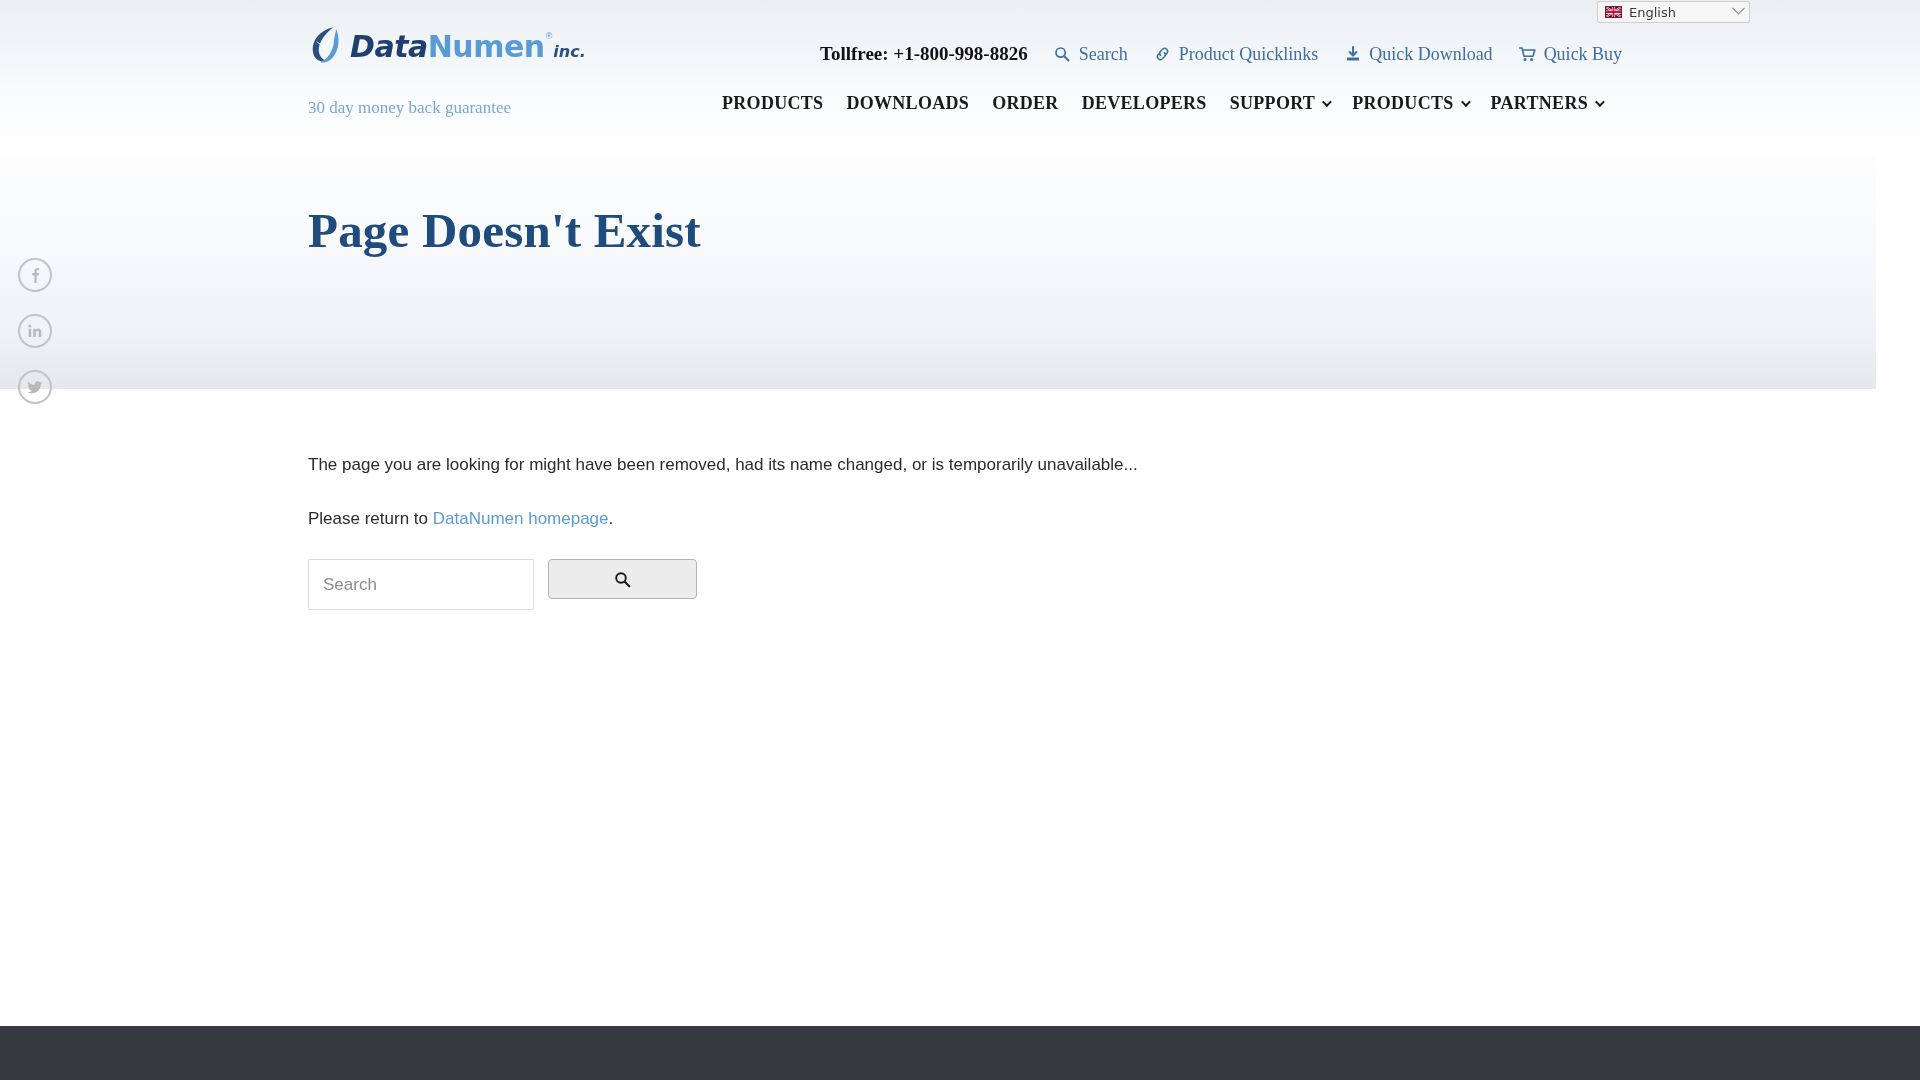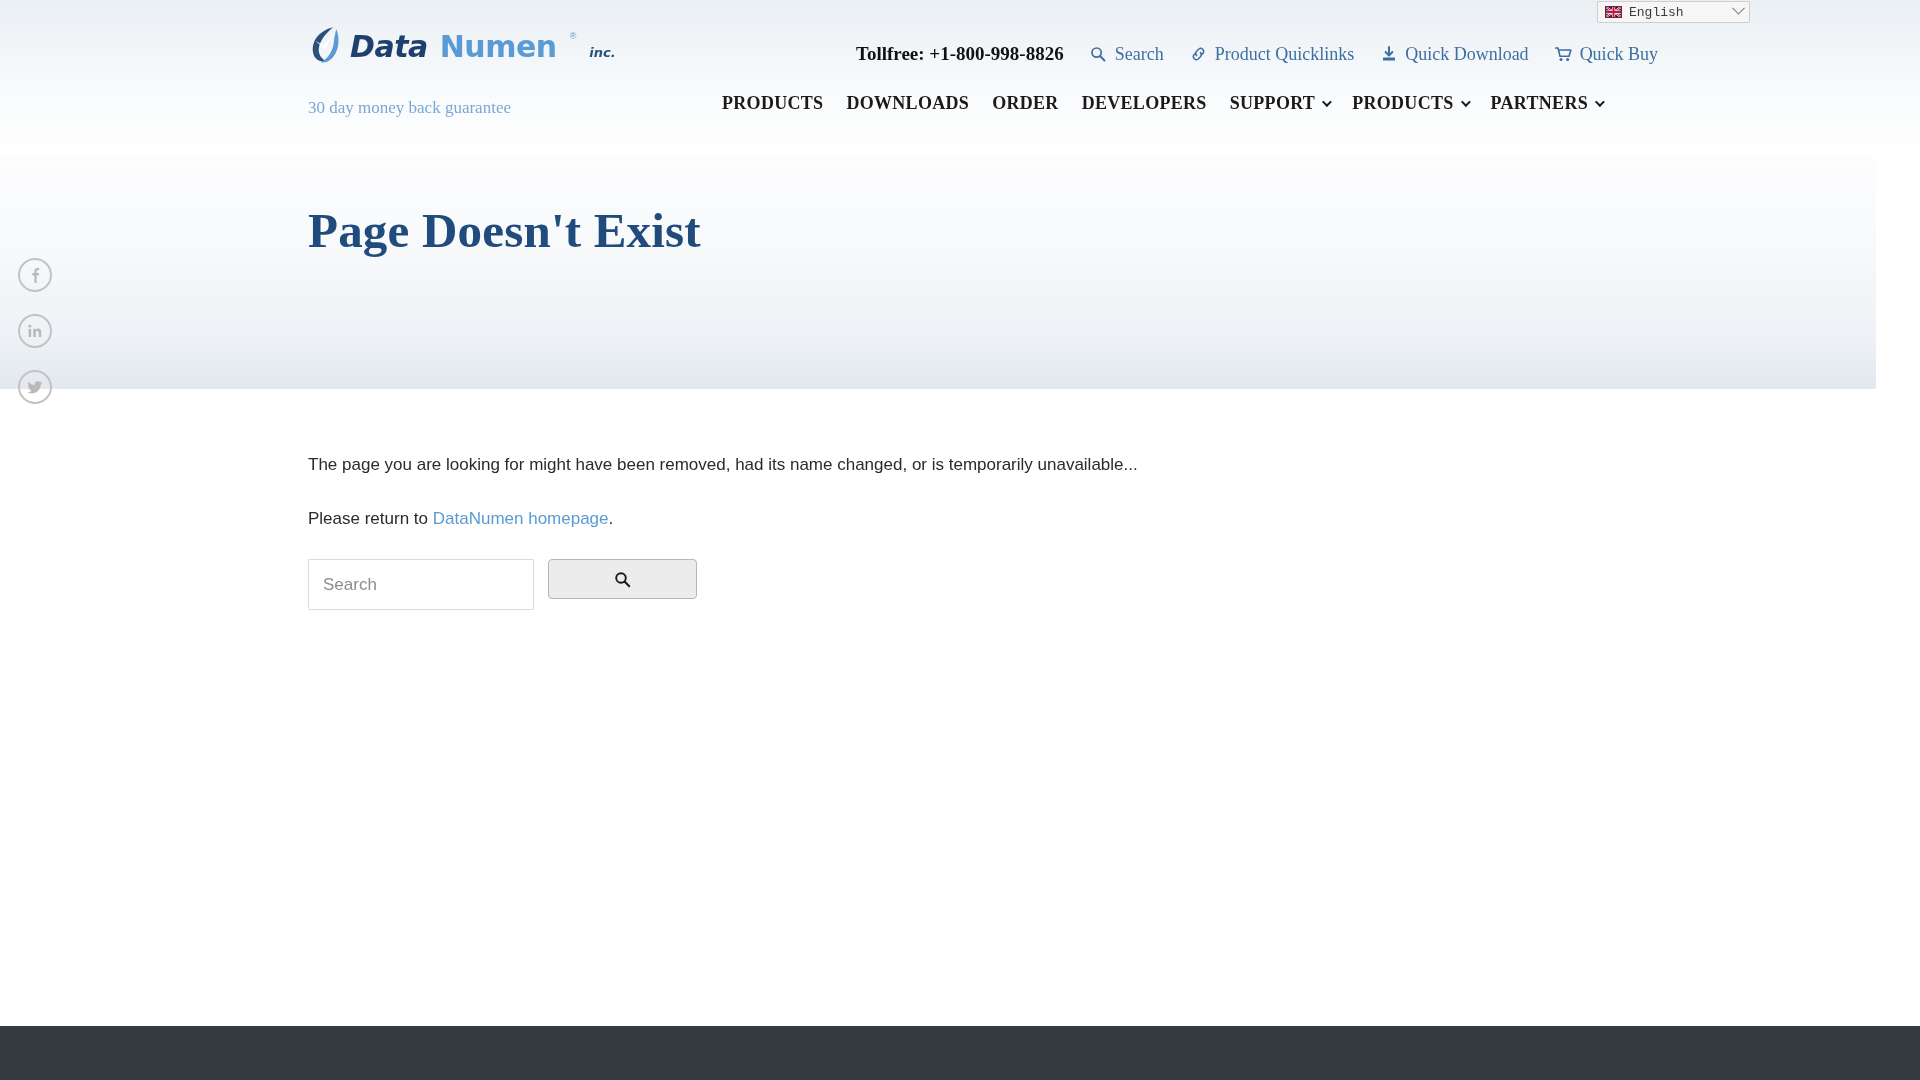--- a/index.html
+++ b/index.html
@@ -30,66 +30,65 @@
     font-size: 13px;
     color: #3c3c3c;
     font-family: "DejaVu Sans", sans-serif;
   }
   .flag-uk {
     width: 17px; height: 12px;
     margin-right: 7px;
     flex: 0 0 auto;
     border: 1px solid #8b1a22;
   }
-  .lang-label { flex: 1 1 auto; line-height: 1; font-family: Liberation Mono, monospace; }
+  .lang-label { flex: 1 1 auto; line-height: 1; }
   .sel-chevron {
     width: 9px; height: 9px;
     border-right: 1.6px solid #777;
     border-bottom: 1.6px solid #777;
     transform: rotate(45deg) translate(-3px,-3px);
     flex: 0 0 auto;
   }
 
   
   .logo-block { position: absolute; left: 308px; top: 24px; }
   .logo-row { display: flex; align-items: flex-end; height: 40px; }
   .logo-mark { width: 40px; height: 40px; margin-right: 2px; }
-  .logo-type { position: relative; display: flex; align-items: baseline; gap: 12px; }
+  .logo-type { position: relative; display: flex; align-items: baseline; }
   .logo-data {
     font-family: "DejaVu Sans", sans-serif;
     font-weight: bold; font-style: italic;
     font-size: 30px; letter-spacing: -0.5px;
     color: #1f3f6e;
   }
   .logo-numen {
     font-family: "DejaVu Sans", sans-serif;
     font-weight: bold; 
     font-size: 30px; letter-spacing: -0.5px;
     color: #5b9bd5;
   }
   .logo-reg { font-size: 9px; color: #5b9bd5; align-self: flex-start; margin-left: 1px; margin-top: 2px;}
   .logo-inc {
     font-family: "DejaVu Sans", sans-serif;
     font-weight: bold; font-style: italic;
-    font-size: 13px; color: #2b4f7e; margin-left: 1px;
+    font-size: 16px; color: #2b4f7e; margin-left: 1px;
   }
   .guarantee {
     position: absolute; left: 308px; top: 98px;
     font-family: "Liberation Serif", serif;
     font-size: 17px;
     color: #7aa8d6;
     white-space: nowrap;
   }
 
   
   .util-nav {
     position: absolute; top: 43px; left: 820px;
     display: flex; align-items: center; gap: 26px;
     font-family: "Liberation Serif", serif;
-    margin-left: 36px;
   }
   .util-phone {
     font-size: 19px; font-weight: bold; color: #111;
     white-space: nowrap;
   }
   .util-link {
     display: flex; align-items: center; gap: 8px;
     font-size: 18px; color: #3e6fa3;
     white-space: nowrap; text-decoration: none;
   }

